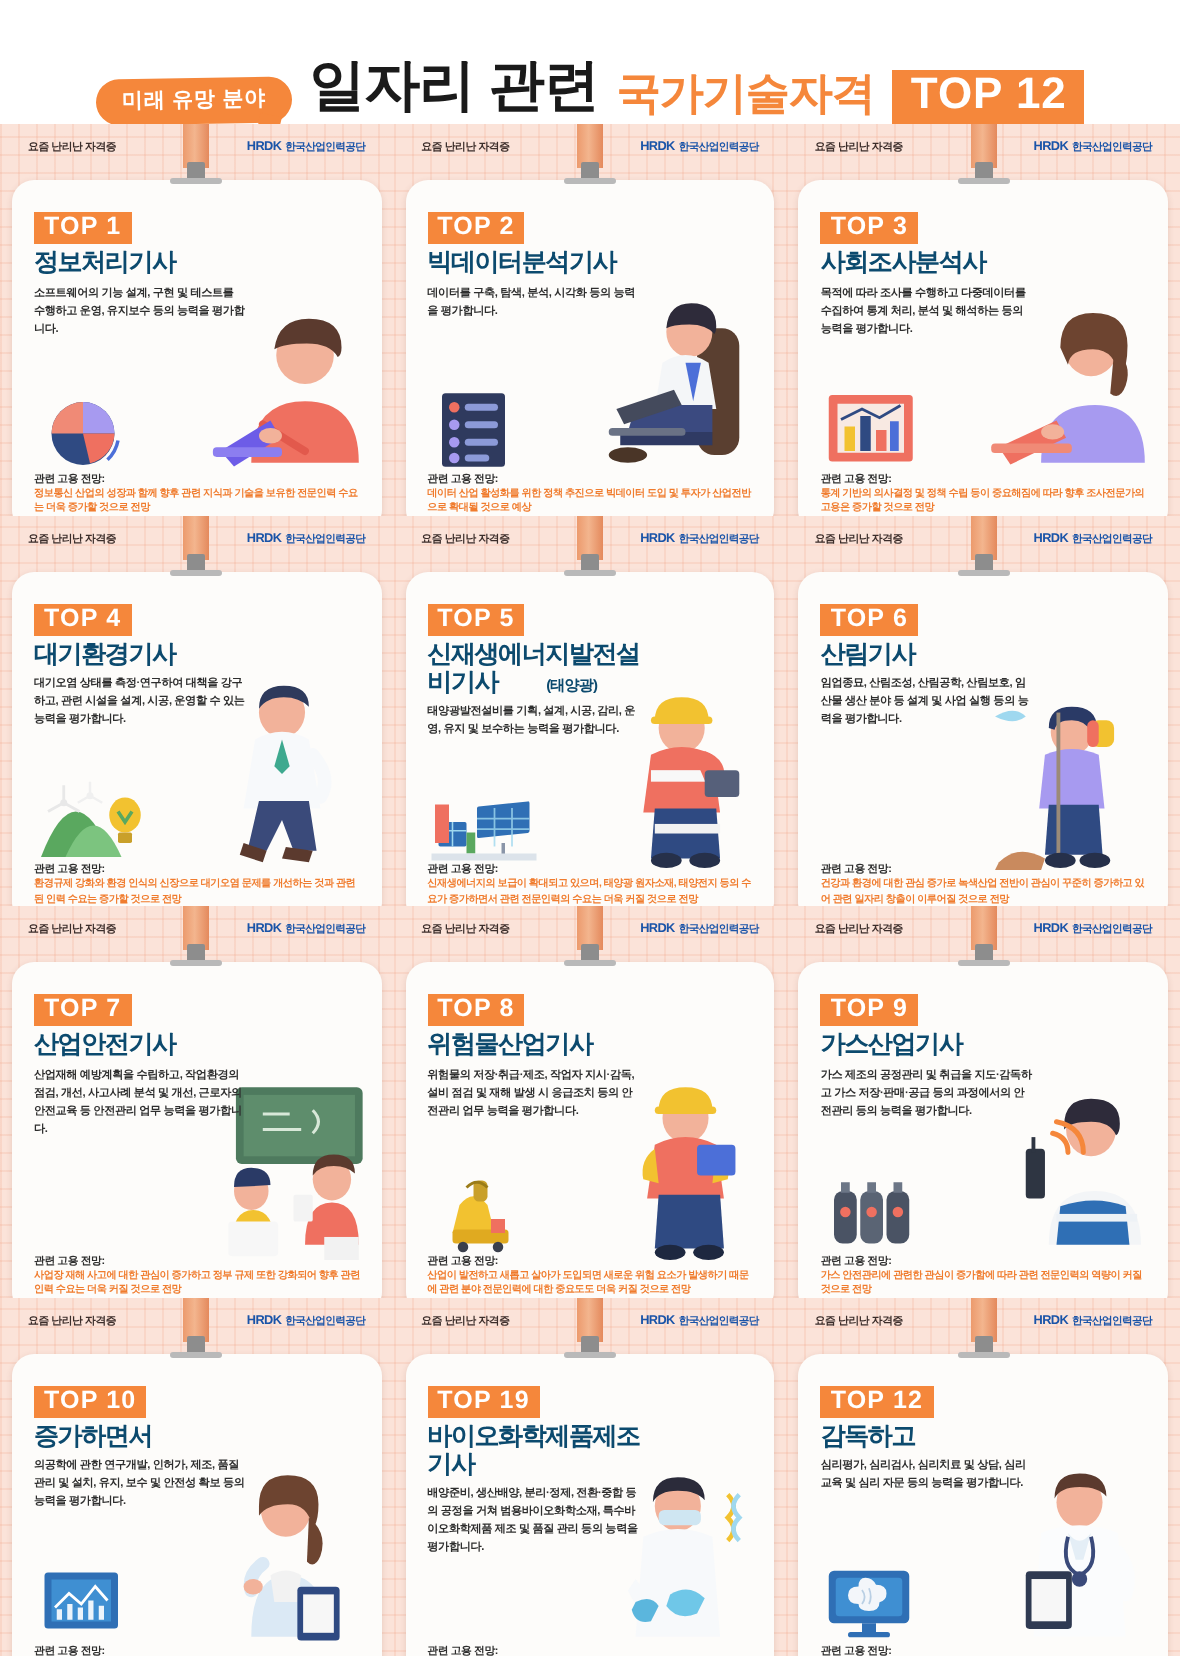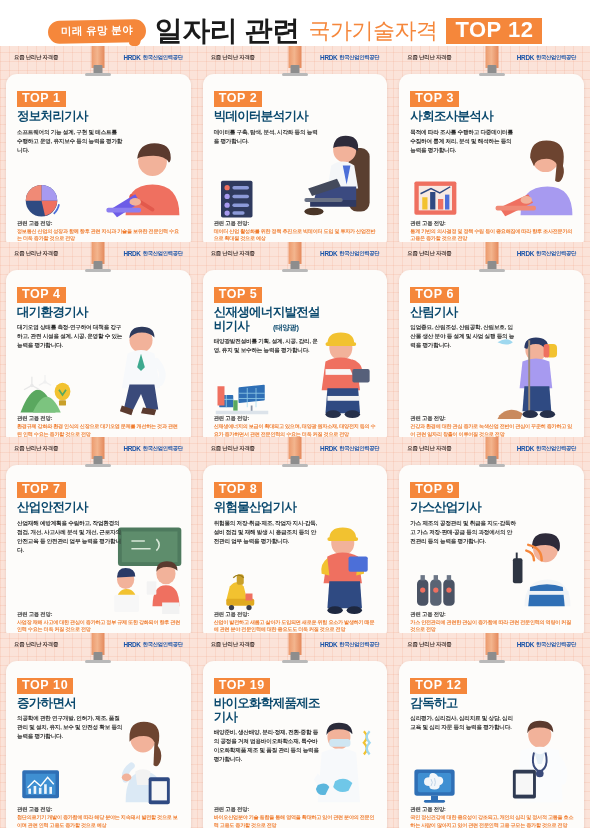--- a/index.html
+++ b/index.html
@@ -13,25 +13,26 @@
     position: relative;
     width: 590px; height: 828px;
     background: #ffffff;
   }
 
   
   #header {
     position: relative;
     height: 46px;
     display: flex;
-    align-items: center;
+    align-items: flex-end;
     justify-content: center;
     gap: 9px;
     padding-top: 16px;
     background: #ffffff;
+    margin-top: 16px;
   }
   .hdr-badge {
     background: #F5873B;
     color: #ffffff;
     border-radius: 40px;
     padding: 4px 13px 5px 13px;
     font-size: 10.5px;
     font-weight: bold;
     letter-spacing: 0.4px;
     position: relative;
@@ -49,21 +50,21 @@
   }
   .hdr-title {
     font-size: 28px;
     font-weight: bold;
     color: #1a1a1a;
     letter-spacing: -0.5px;
     white-space: nowrap;
   }
   .hdr-accent {
     font-size: 22px;
-    font-weight: normal;
+    font-weight: bold;
     color: #F5873B;
     letter-spacing: -0.5px;
     white-space: nowrap;
   }
   .hdr-top12 {
     background: #F5873B;
     color: #ffffff;
     font-size: 22px;
     font-weight: bold;
     letter-spacing: 0.5px;

